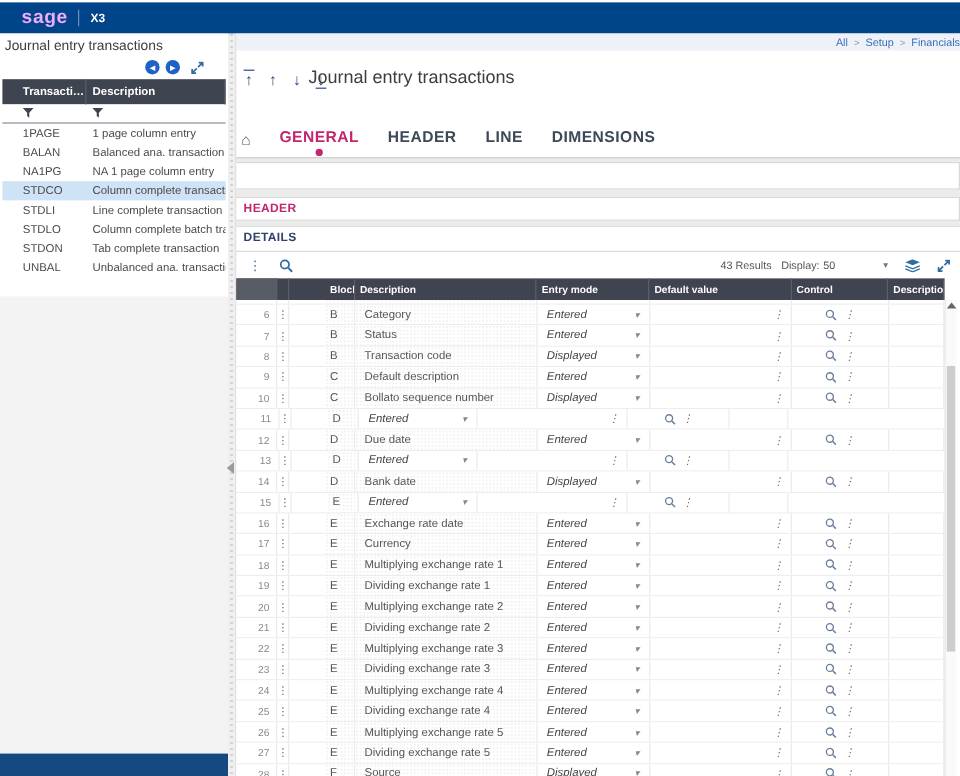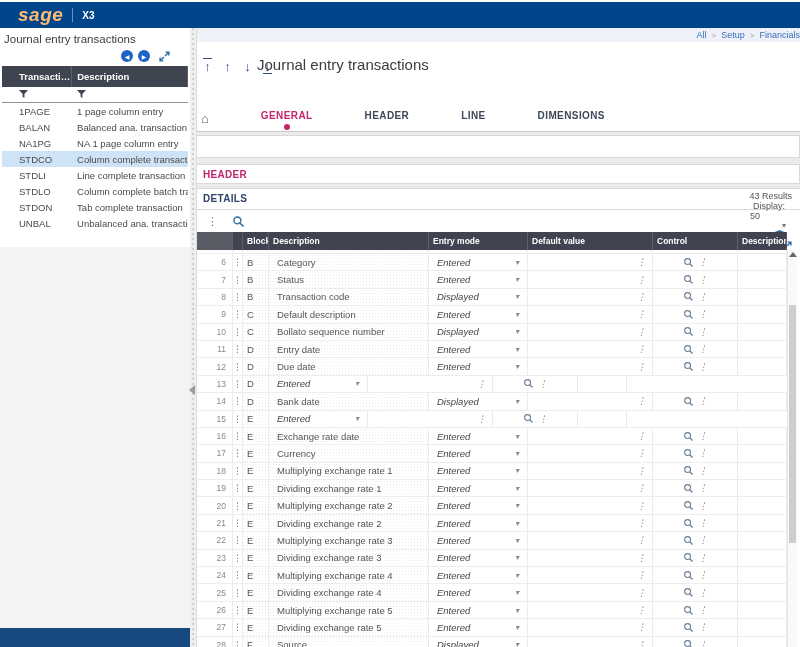--- a/index.html
+++ b/index.html
@@ -2,21 +2,21 @@
 <html><head>
 <meta charset="utf-8">
 <style>
   * { margin:0; padding:0; box-sizing:border-box; }
   html,body { width:800px; height:647px; overflow:hidden; background:#ececec;
     font-family:"Liberation Sans", sans-serif; }
 
   
   .topbar { position:absolute; left:0; top:0; width:800px; height:28px; background:#004489;
     border-top:2px solid #fff; display:flex; align-items:center; }
-  .brand { color:#fdba74; font-weight:bold; font-size:19px; letter-spacing:.5px; margin-left:18px;font-style:italic; }
+  .brand { color:#f0abfc; font-weight:bold; font-size:16px; letter-spacing:.5px; margin-left:18px; }
   .brand-sep { width:1px; height:14px; background:#6f8fbf; margin:0 9px; }
   .product { color:#fff; font-weight:bold; font-size:10px; }
 
   
   .sidebar { position:absolute; left:0; top:28px; width:190px; height:619px; background:#f3f3f3; }
   .sidebar-top { position:absolute; left:0; top:0; width:190px; height:219px; background:#fff; }
   .sidebar-title { position:absolute; left:4px; top:5px; font-size:11.5px; color:#3d3d3d; }
   .sidebar-icons { position:absolute; right:20px; top:22px; display:flex; align-items:center; gap:5px; }
   .circ-btn { width:12px; height:12px; border-radius:50%; background:#1d62c6; color:#fff; font-size:6px;
     display:flex; align-items:center; justify-content:center; cursor:pointer; }
@@ -51,53 +51,53 @@
 
   .rec-header { position:absolute; left:0; top:14px; width:603px; height:90px; background:#fff;
     border-bottom:1px solid #c9c9c9; }
   .nav-arrows { position:absolute; left:4px; top:17px; display:flex; gap:7px; }
   .navarr { position:relative; color:#2d4d7c; font-size:13px; width:13px; text-align:center; cursor:pointer; }
   .navarr.bar-top::before  { content:""; position:absolute; top:-1px; left:2px; right:2px; border-top:1.5px solid #2d4d7c; }
   .navarr.bar-bot::after   { content:""; position:absolute; bottom:0px; left:2px; right:2px; border-bottom:1.5px solid #2d4d7c; }
   .page-title { position:absolute; left:60px; top:14px; font-size:15px; color:#3d3d3d; }
   .tabbar { position:absolute; left:4px; bottom:4px; display:flex; align-items:center; gap:24px; }
   .home-icon { font-size:13px; color:#5a5a5a; cursor:pointer; line-height:1; }
-  .tab { position:relative; font-size:10px; font-weight:bold; color:#3d4858; letter-spacing:.4px;
-    cursor:pointer; padding-bottom:6px;margin-left:28px; }
+  .tab { position:relative; font-size:13px; font-weight:bold; color:#3d4858; letter-spacing:.4px;
+    cursor:pointer; padding-bottom:6px; }
   .tab.active { color:#c2266d; }
   .tab.active::after { content:""; position:absolute; left:50%; bottom:-3px; width:6px; height:6px;
     margin-left:-3px; border-radius:50%; background:#c2266d; }
 
   .empty-panel { position:absolute; left:0; top:107px; width:603px; height:23px; background:#fff;
     border:1px solid #d9d9d9; border-left:none; }
   .header-panel { position:absolute; left:0; top:136px; width:603px; height:20px; background:#fff;
     border:1px solid #d9d9d9; border-left:none; display:flex; align-items:center; }
   .sec-header { color:#c2266d; font-size:10px; font-weight:bold; margin-left:6px; letter-spacing:.3px; }
 
   .details-panel { position:absolute; left:0; top:160px; width:603px; height:459px; background:#fff;
     border-top:1px solid #d9d9d9; }
   .sec-details { position:absolute; left:6px; top:4px; color:#30426b; font-size:10px; font-weight:bold; letter-spacing:.3px; }
   .details-divider { position:absolute; left:0; top:20px; width:603px; border-top:1px solid #d9d9d9; }
   .dtoolbar { position:absolute; left:0; top:21px; width:603px; height:22px; display:flex; align-items:center; }
   .tb-dots { color:#4f6f94; font-size:11px; margin-left:10px; cursor:pointer; }
   .tb-search { margin-left:14px; cursor:pointer; width:13px; height:13px; }
-  .tb-right { margin-left:auto; display:flex; align-items:flex-end; font-size:9px; color:#555;flex-direction:column; }
+  .tb-right { margin-left:auto; display:flex; align-items:flex-start; font-size:9px; color:#555; }
   .tb-results { margin-right:8px; }
-  .tb-display-label { margin-right:15px; }
+  .tb-display-label { margin-right:3px; }
   .tb-display-value { margin-right:40px; cursor:pointer; }
   .tb-caret { color:#777; font-size:8px; margin-right:14px; cursor:pointer; }
   .tb-layers { width:13px; height:11px; margin-right:14px; cursor:pointer; }
   .tb-expand { width:11px; height:11px; margin-right:8px; cursor:pointer; }
 
   
   .theader { position:absolute; left:0; top:43px; width:590px; height:18px; background:#3f4450; display:flex; }
   .th { color:#fff; font-size:8.5px; font-weight:bold; display:flex; align-items:center;
     padding-left:4px; border-right:1px solid #5a5f6a; overflow:hidden; white-space:nowrap; }
   .th.num { background:#585c65; }
-  .w-num{width:36px;} .w-drag{width:10px;} .w-block{width:26px;} .w-desc{width:160px;}
+  .w-num{width:36px;} .w-drag{width:10px;} .w-block{width:26px;margin-left:30px;} .w-desc{width:160px;}
   .w-entry{width:99px;} .w-def{width:125px;} .w-ctl{width:85px;} .w-desc2{width:49px;}
 
   .rows-wrap { position:absolute; left:0; top:61px; width:590px; height:398px; overflow:hidden; }
   .trow { display:flex; height:17.4px; border-bottom:1px solid #ededed; background:#fff; }
   .trow.partial { margin-top:-13.4px; }
   .td { display:flex; align-items:center; font-size:9.5px; color:#555; border-right:1px solid #ebebeb;
     overflow:hidden; white-space:nowrap; }
   .td.c-num { justify-content:flex-end; padding-right:6px; color:#8a8a8a; font-size:8.5px; }
   .td.c-drag { justify-content:center; color:#4a6080; font-size:9px; cursor:grab; }
   .td.c-block, .td.c-desc { padding-left:4px;
@@ -390,21 +390,20 @@
         <line x1="7.6" y1="7.6" x2="10.4" y2="10.4" stroke="#6b7f99" stroke-width="1.4"></line>
       </svg>
       <i class="dots">⋮</i>
     </span>
     <span class="td c-desc2 w-desc2"></span>
   </div>
         <div class="trow">
     <span class="td c-num w-num">11</span>
     <span class="td c-drag w-drag">⋮</span>
     <span class="td c-block w-block">D</span>
-    <span class="td c-desc w-desc">Entry date</span>
     <span class="td c-entry w-entry">
       <i class="etext">Entered</i>
             <i class="caret">▾</i>
     </span>
     <span class="td c-def w-def">
       <i class="dots">⋮</i>
     </span>
     <span class="td c-ctl w-ctl">
       <svg width="11" height="11" viewBox="0 0 12 12">
         <circle cx="5" cy="5" r="3.2" fill="none" stroke="#6b7f99" stroke-width="1.2"></circle>

